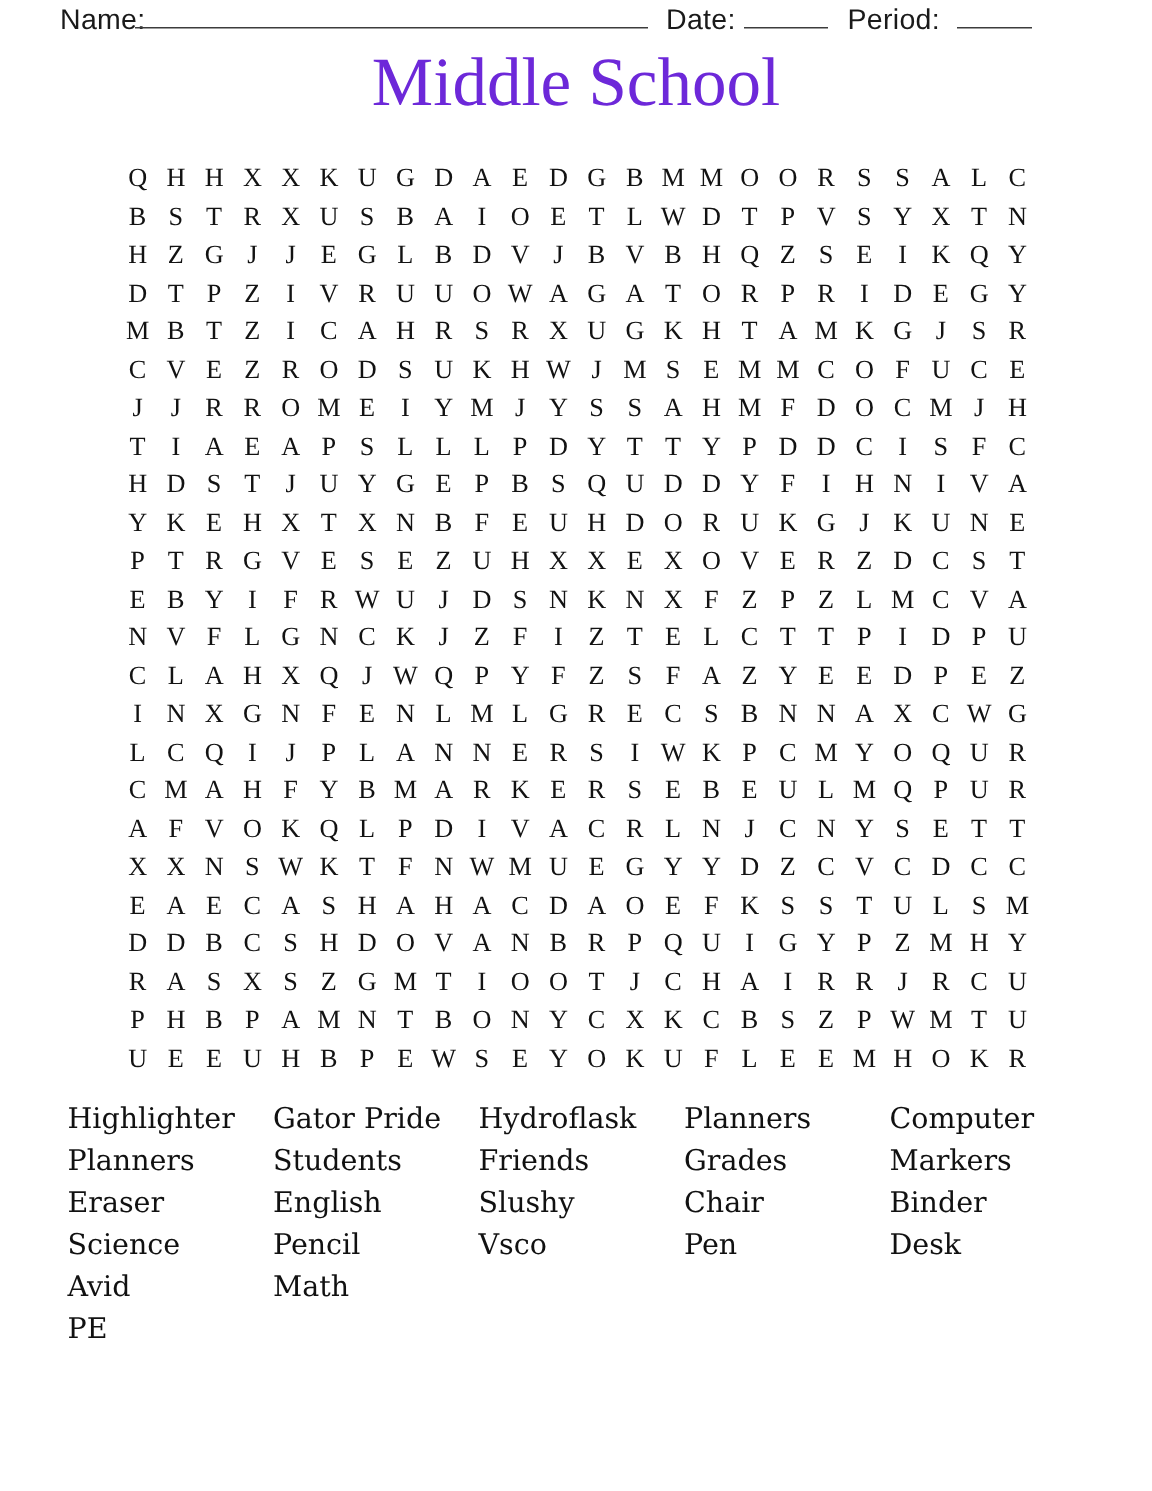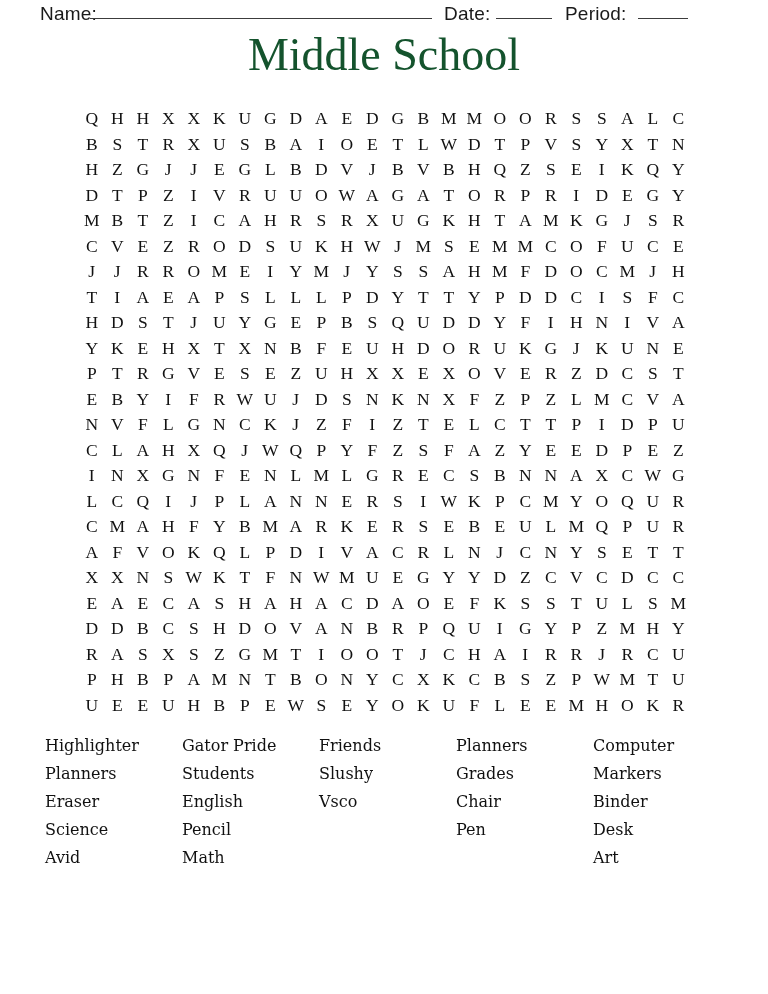--- a/index.html
+++ b/index.html
@@ -40,21 +40,21 @@
   .title {
     position: absolute;
     top: 28px;
     left: 0;
     width: 768px;
     text-align: center;
     margin: 0;
     font-family: "Liberation Serif", serif;
     font-weight: 400;
     font-size: 46px;
-    color: #14532d;
+    color: #6d28d9;
   }
 
   
   .grid {
     position: absolute;
     left: 79px;
     top: 106px;
     display: grid;
     grid-template-columns: repeat(24, 25.5px);
     grid-auto-rows: 25.5px;
@@ -71,21 +71,21 @@
   
   .wordlist {
     position: absolute;
     left: 45px;
     top: 732px;
     display: flex;
   }
   .wordlist .col { width: 137px; }
   .wordlist .word {
     font-family: "DejaVu Serif", serif;
-    font-size: 16px;
+    font-size: 19px;
     line-height: 28px;
     color: #111111;
     white-space: nowrap;
   }
 </style>
 </head>
 <body>
 
 <div class="sheet">
 
@@ -679,41 +679,42 @@
       <span class="cell">R</span>
     </div>
 
   <div class="wordlist" id="word-list">
       <div class="col">
         <div class="word">Highlighter</div>
         <div class="word">Planners</div>
         <div class="word">Eraser</div>
         <div class="word">Science</div>
         <div class="word">Avid</div>
+        <div class="word">PE</div>
       </div>
       <div class="col">
         <div class="word">Gator Pride</div>
         <div class="word">Students</div>
         <div class="word">English</div>
         <div class="word">Pencil</div>
         <div class="word">Math</div>
       </div>
       <div class="col">
+        <div class="word">Hydroflask</div>
         <div class="word">Friends</div>
         <div class="word">Slushy</div>
         <div class="word">Vsco</div>
       </div>
       <div class="col">
         <div class="word">Planners</div>
         <div class="word">Grades</div>
         <div class="word">Chair</div>
         <div class="word">Pen</div>
       </div>
       <div class="col">
         <div class="word">Computer</div>
         <div class="word">Markers</div>
         <div class="word">Binder</div>
         <div class="word">Desk</div>
-        <div class="word">Art</div>
       </div>
     </div>
 
 </div>
 
 </body></html>

